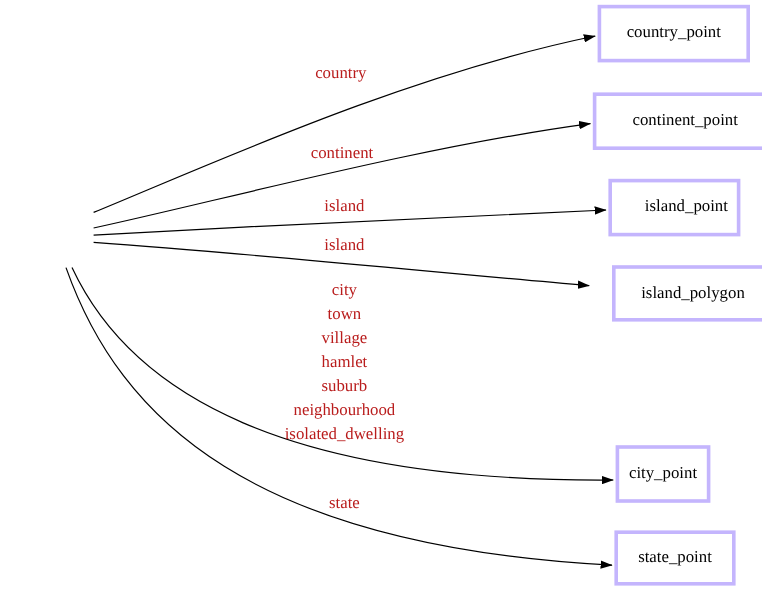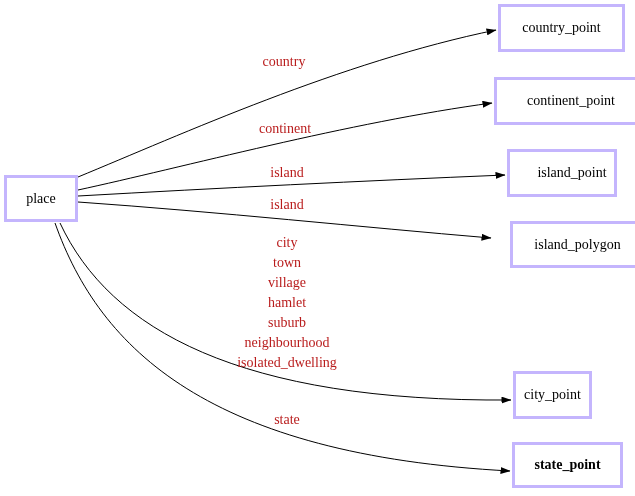--- a/index.html
+++ b/index.html
@@ -62,33 +62,32 @@
       </marker>
     </defs>
     <path class="edge" d="M78,177 C180,135 340,62 496,30" marker-end="url(#arrow)"></path>
     <path class="edge" d="M78,190 C180,168 350,122 492,103" marker-end="url(#arrow)"></path>
     <path class="edge" d="M78,196 C220,188 360,181 505,175" marker-end="url(#arrow)"></path>
     <path class="edge" d="M78,202 C220,212 360,227 491,238" marker-end="url(#arrow)"></path>
     <path class="edge" d="M60,223 C110,330 240,402 511,400" marker-end="url(#arrow)"></path>
     <path class="edge" d="M55,223 C100,350 210,455 510,471" marker-end="url(#arrow)"></path>
   </svg>
 
-  <div class="node" style="left:4px;  top:175px; width:74px;  height:47px;">place</div>
 
   <div class="node" style="left:498px; top:4px;   width:127px; height:48px;">country_point</div>
 
   <div class="node" style="left:494px; top:77px;  width:154px; height:48px;">continent_point</div>
 
   <div class="node" style="left:507px; top:149px; width:110px; height:48px;padding-left:20px;">island_point</div>
 
   <div class="node" style="left:510px; top:221px; width:135px; height:47px;">island_polygon</div>
 
   <div class="node" style="left:513px; top:371px; width:79px;  height:48px;">city_point</div>
 
-  <div class="node" style="left:512px; top:442px; width:111px; height:46px;font-weight:bold;">state_point</div>
+  <div class="node" style="left:512px; top:442px; width:101px; height:46px;">state_point</div>
 
   <div class="edge-label" style="left:284px; top:62px;">country</div>
 
   <div class="edge-label" style="left:285px; top:129px;">continent</div>
 
   <div class="edge-label" style="left:287px; top:173px;">island</div>
 
   <div class="edge-label" style="left:287px; top:205px;">island</div>
 
   <div class="edge-label" style="left:287px; top:303px;">city

